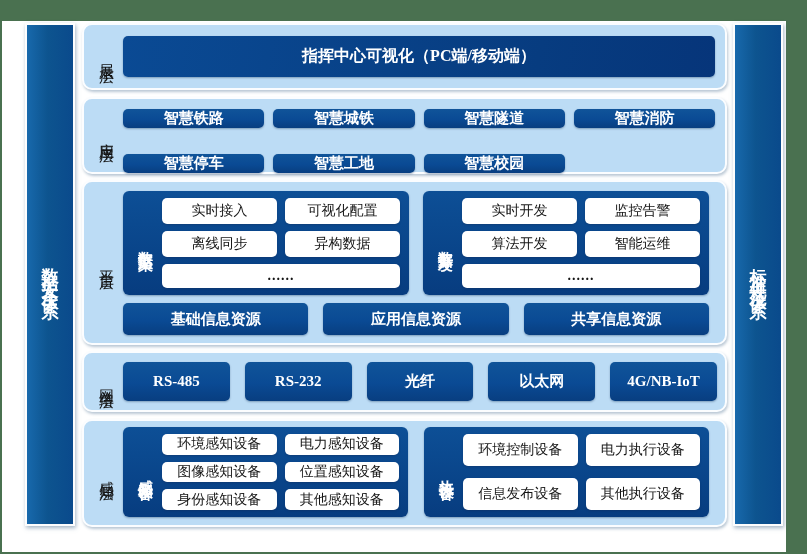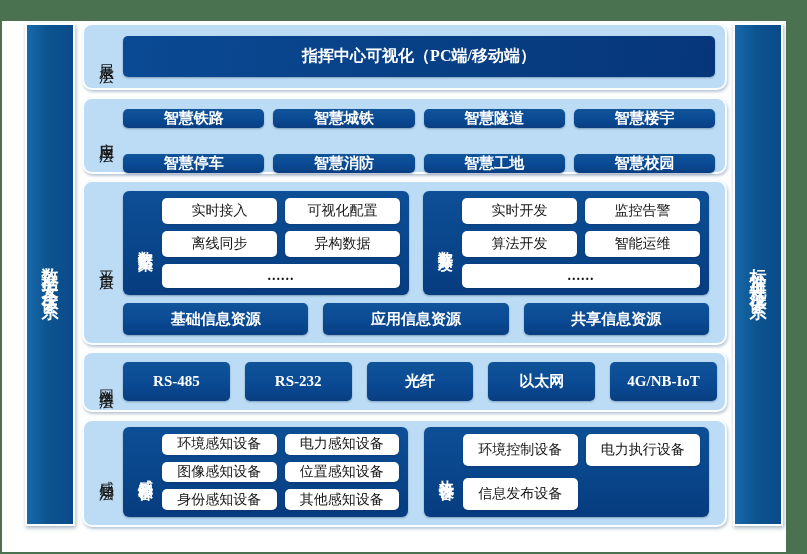--- a/index.html
+++ b/index.html
@@ -88,23 +88,22 @@
       <div class="bluebox display-box">指挥中心可视化（PC端/移动端）</div>
     </div>
   </section>
 
   <section class="panel" id="panel-app">
     <div class="layer-label">应用层</div>
     <div class="panel-content">
       <div class="bluebox">智慧铁路</div>
       <div class="bluebox">智慧城铁</div>
       <div class="bluebox">智慧隧道</div>
-      <div class="bluebox">智慧楼宇</div>
+      <div class="bluebox">智慧消防</div>
       <div class="bluebox">智慧停车</div>
-      <div class="bluebox">智慧消防</div>
       <div class="bluebox">智慧工地</div>
       <div class="bluebox">智慧校园</div>
     </div>
   </section>
 
   <section class="panel" id="panel-platform">
     <div class="layer-label">平台层</div>
     <div class="panel-content">
       <div class="groups-row">
         <div class="group">
@@ -160,17 +159,18 @@
           <div class="whitebox">身份感知设备</div>
           <div class="whitebox">其他感知设备</div>
         </div>
       </div>
       <div class="group">
         <div class="group-label">执行设备</div>
         <div class="group-grid percep-grid-2">
           <div class="whitebox">环境控制设备</div>
           <div class="whitebox">电力执行设备</div>
           <div class="whitebox">信息发布设备</div>
+          <div class="whitebox">其他执行设备</div>
         </div>
       </div>
     </div>
   </section>
 </div>
 
 </body></html>

